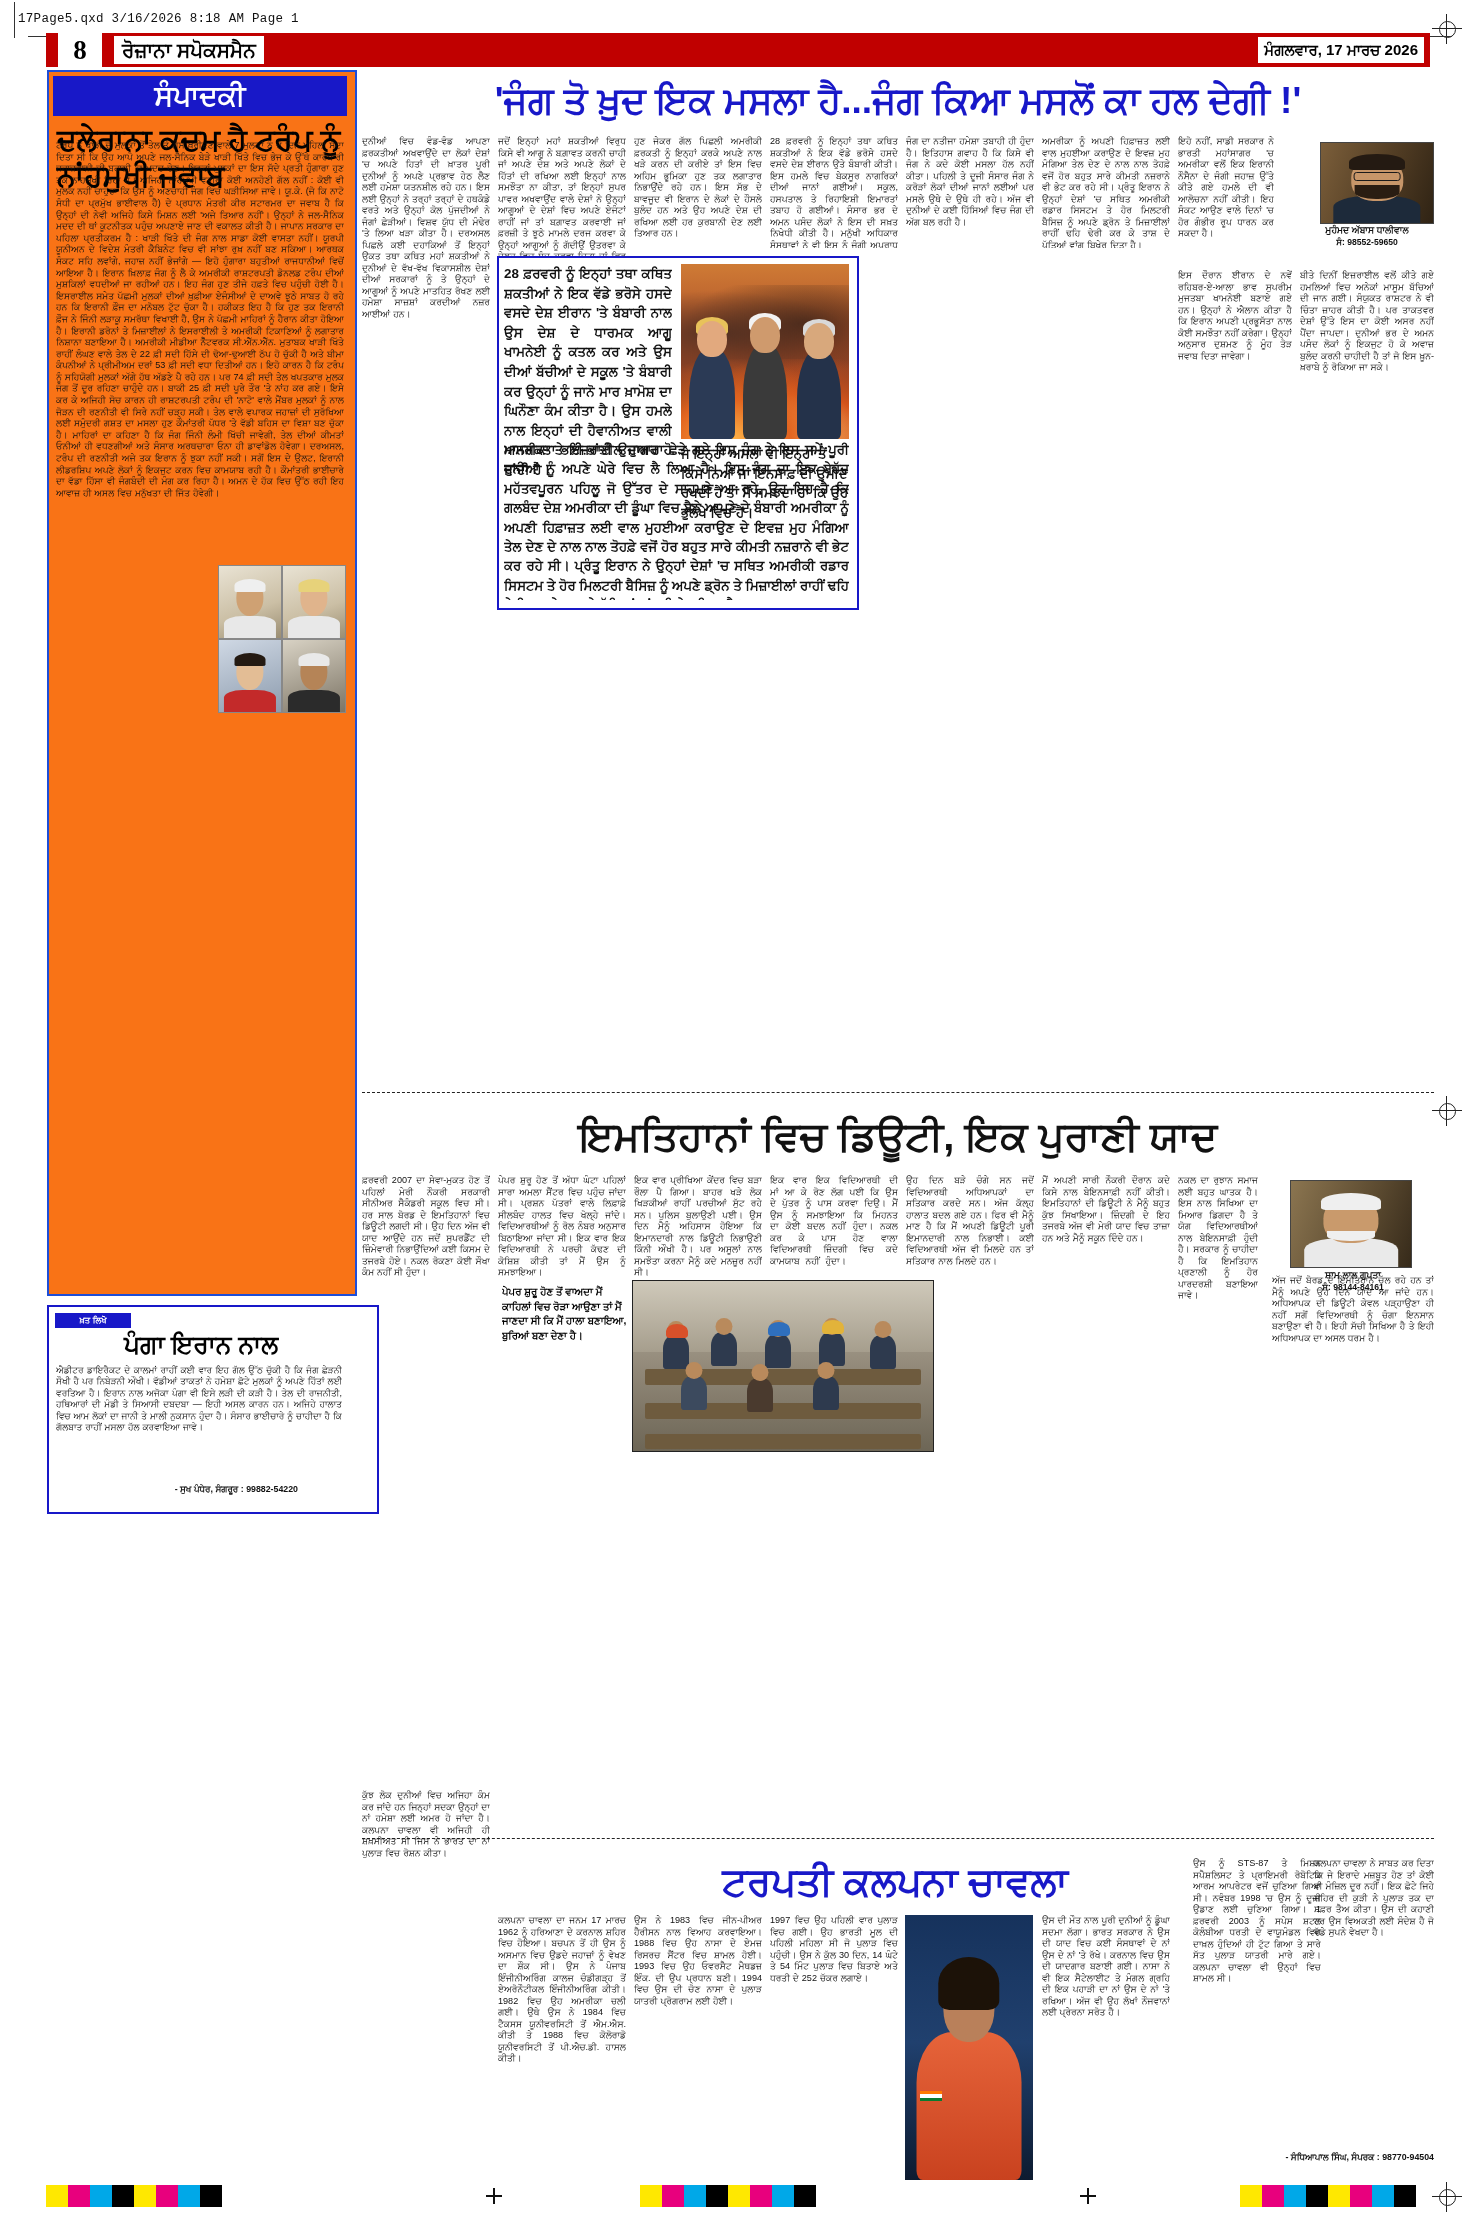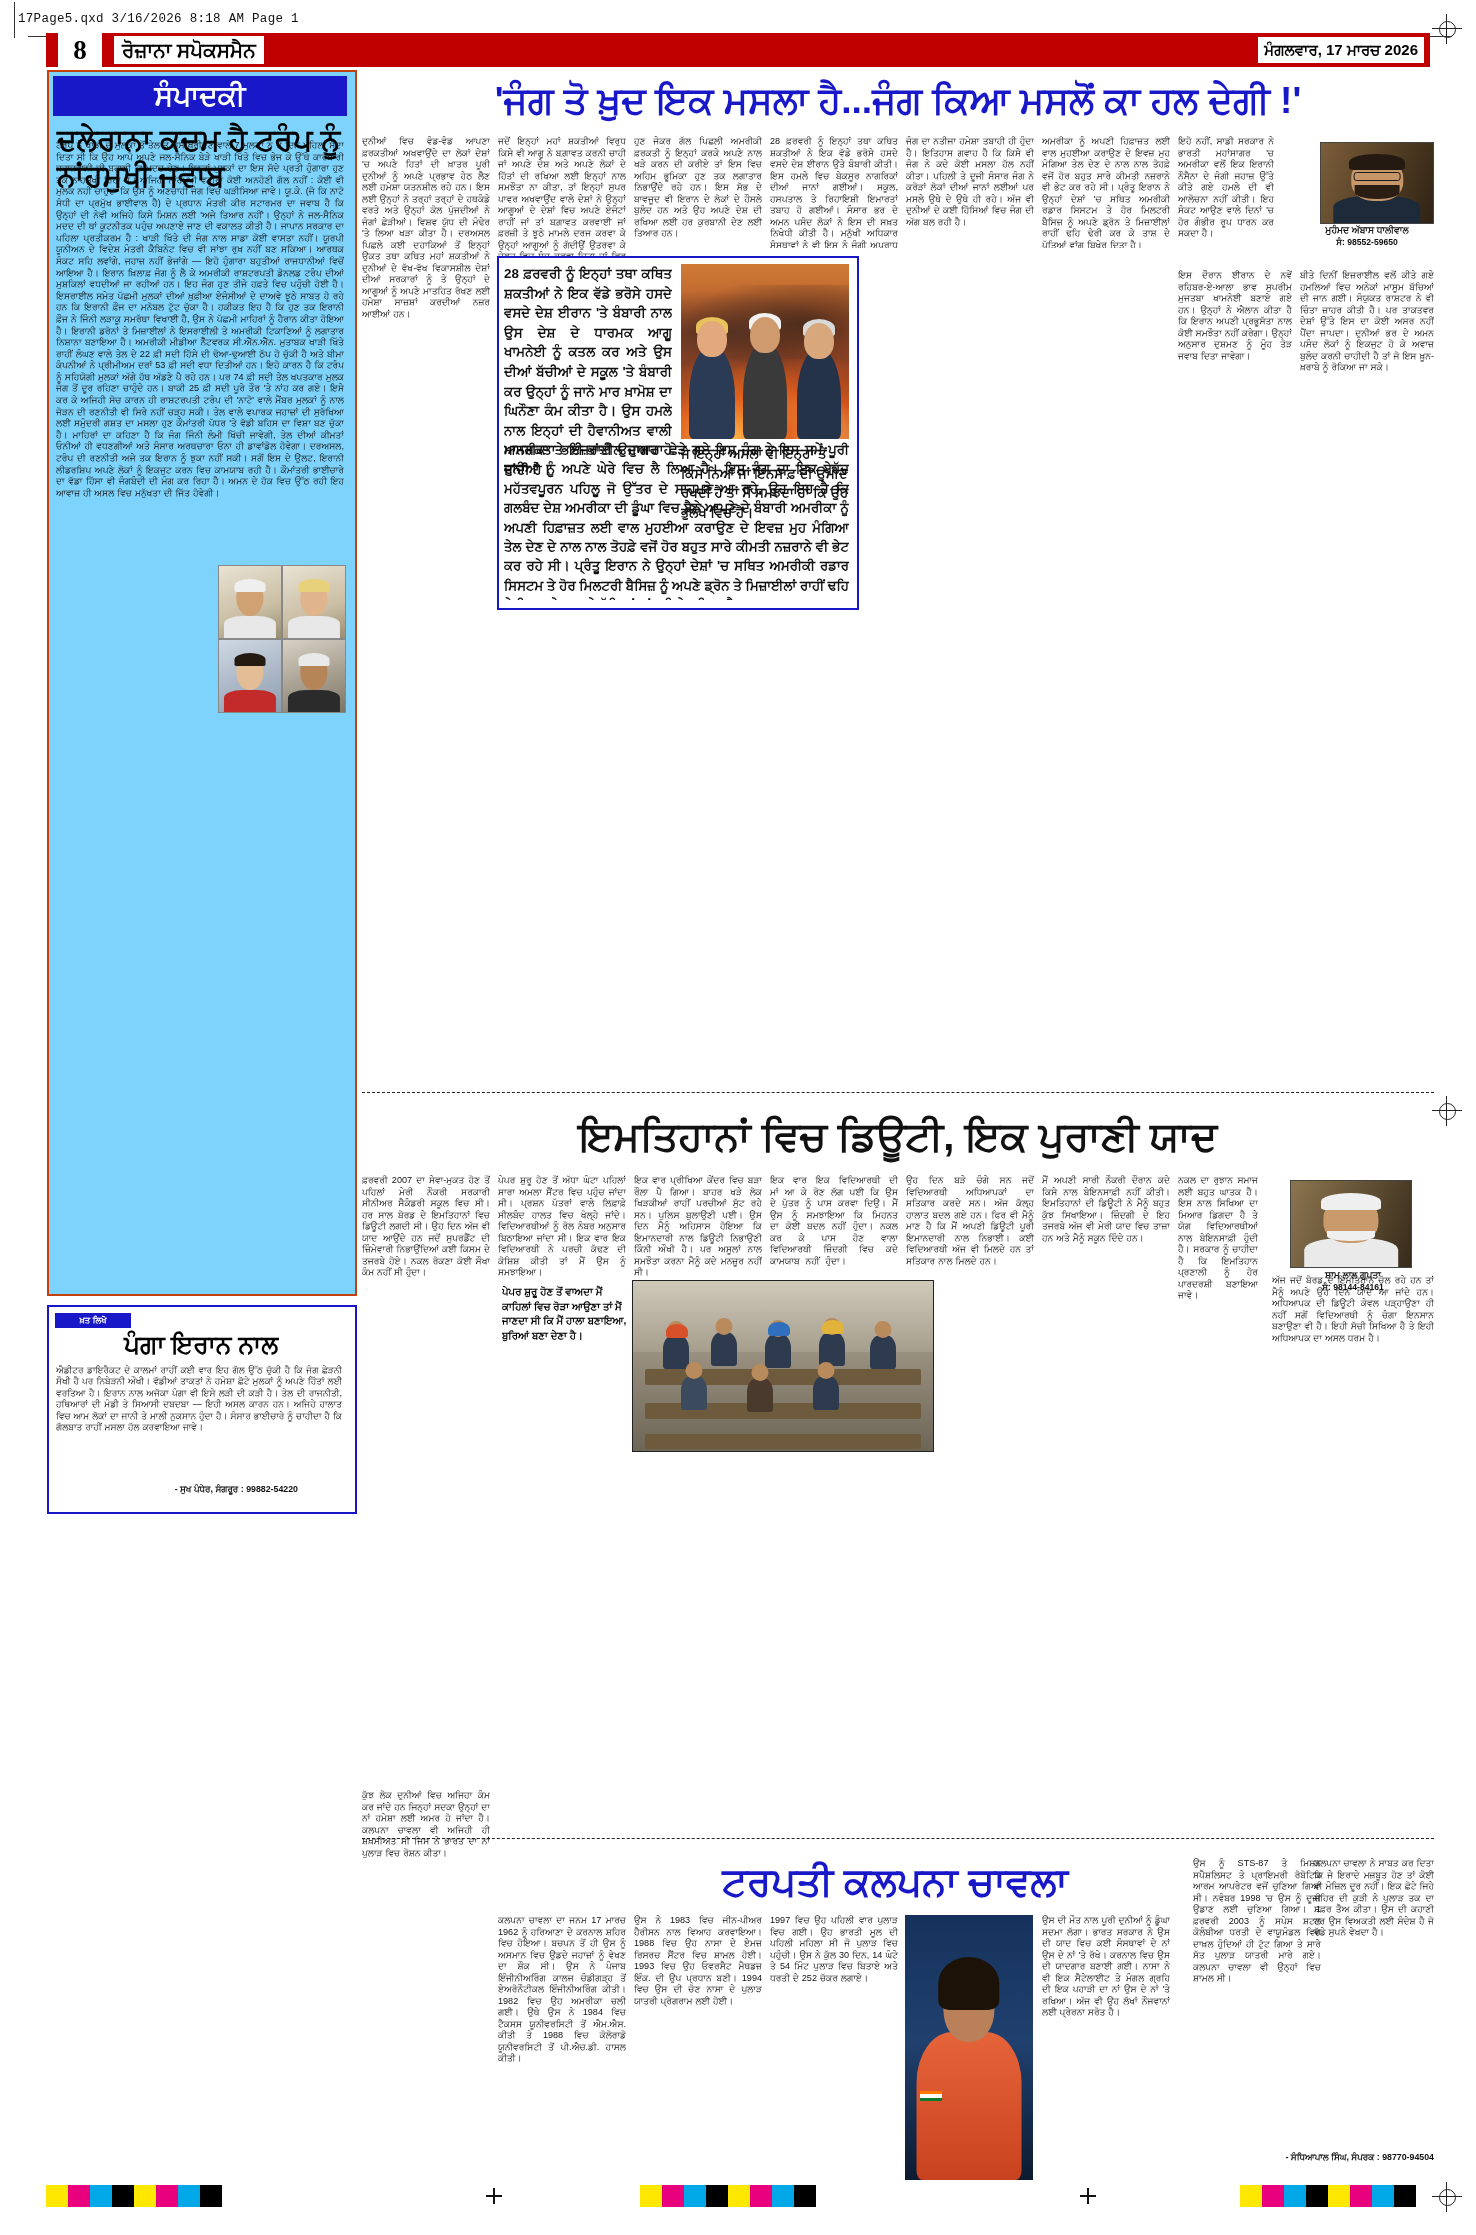--- a/index.html
+++ b/index.html
@@ -20,28 +20,28 @@
   
   .masthead{position:absolute;left:46px;top:33px;width:1384px;height:34px;background:#c00000;}
   .mast-pageno{position:absolute;left:12px;top:0px;width:44px;height:34px;background:#fff;color:#000;font-family:"Liberation Serif",serif;font-weight:bold;font-size:27px;text-align:center;line-height:34px;}
   .mast-title{position:absolute;left:68px;top:3px;height:28px;background:#fff;color:#000;font-weight:bold;font-size:20px;line-height:28px;padding:0 8px;white-space:nowrap;}
   .mast-date{position:absolute;right:6px;top:4px;height:26px;background:#fff;color:#000;font-weight:bold;font-size:15px;line-height:26px;padding:0 6px;white-space:nowrap;}
 
   
   .col{position:absolute;font-size:9.1px;line-height:11.6px;color:#111;text-align:justify;overflow:hidden;word-spacing:.4px;}
 
   
-  .edit-box{position:absolute;left:47px;top:70px;width:306px;height:1222px;border:2px solid #c2410c;background:#7dd3fc;}
+  .edit-box{position:absolute;left:47px;top:70px;width:306px;height:1222px;border:2px solid #1d4ed8;background:#f97316;}
   .edit-band{position:absolute;left:4px;top:4px;width:294px;height:40px;background:#1818c8;}
   .edit-band span{display:block;color:#fff;font-size:28px;font-weight:bold;text-align:center;line-height:40px;}
   .edit-head{position:absolute;left:8px;top:50px;width:288px;font-size:30px;font-weight:bold;color:#000;line-height:36px;}
   .edit-body{left:56px;top:140px;width:288px;height:1145px;}
 
   
-  .letter-box{position:absolute;left:47px;top:1305px;width:306px;height:205px;border:2px solid #1818c8;background:#fff;}
+  .letter-box{position:absolute;left:47px;top:1305px;width:306px;height:205px;border:2px solid #1818c8;background:#fff;padding-left:22px;}
   .letter-tag{position:absolute;left:6px;top:6px;width:76px;height:15px;background:#1818c8;color:#fff;font-size:8.5px;font-weight:bold;text-align:center;line-height:15px;}
   .letter-head{position:absolute;left:6px;top:22px;width:292px;text-align:center;font-size:25px;font-weight:bold;color:#000;line-height:30px;}
   .letter-body{left:56px;top:1365px;width:286px;height:118px;font-size:9px;line-height:11.4px;}
   .letter-sign{position:absolute;left:6px;top:1484px;width:292px;text-align:right;font-size:8.8px;font-weight:bold;color:#111;}
 
   
   .a1-head{position:absolute;left:362px;top:78px;width:1072px;height:46px;color:#1818c8;font-size:37px;font-weight:bold;line-height:46px;text-align:center;white-space:nowrap;}
 
   .a1c{font-size:9.1px;line-height:11.5px;}
   .a1-c1{left:362px;top:136px;width:128px;height:600px;}

